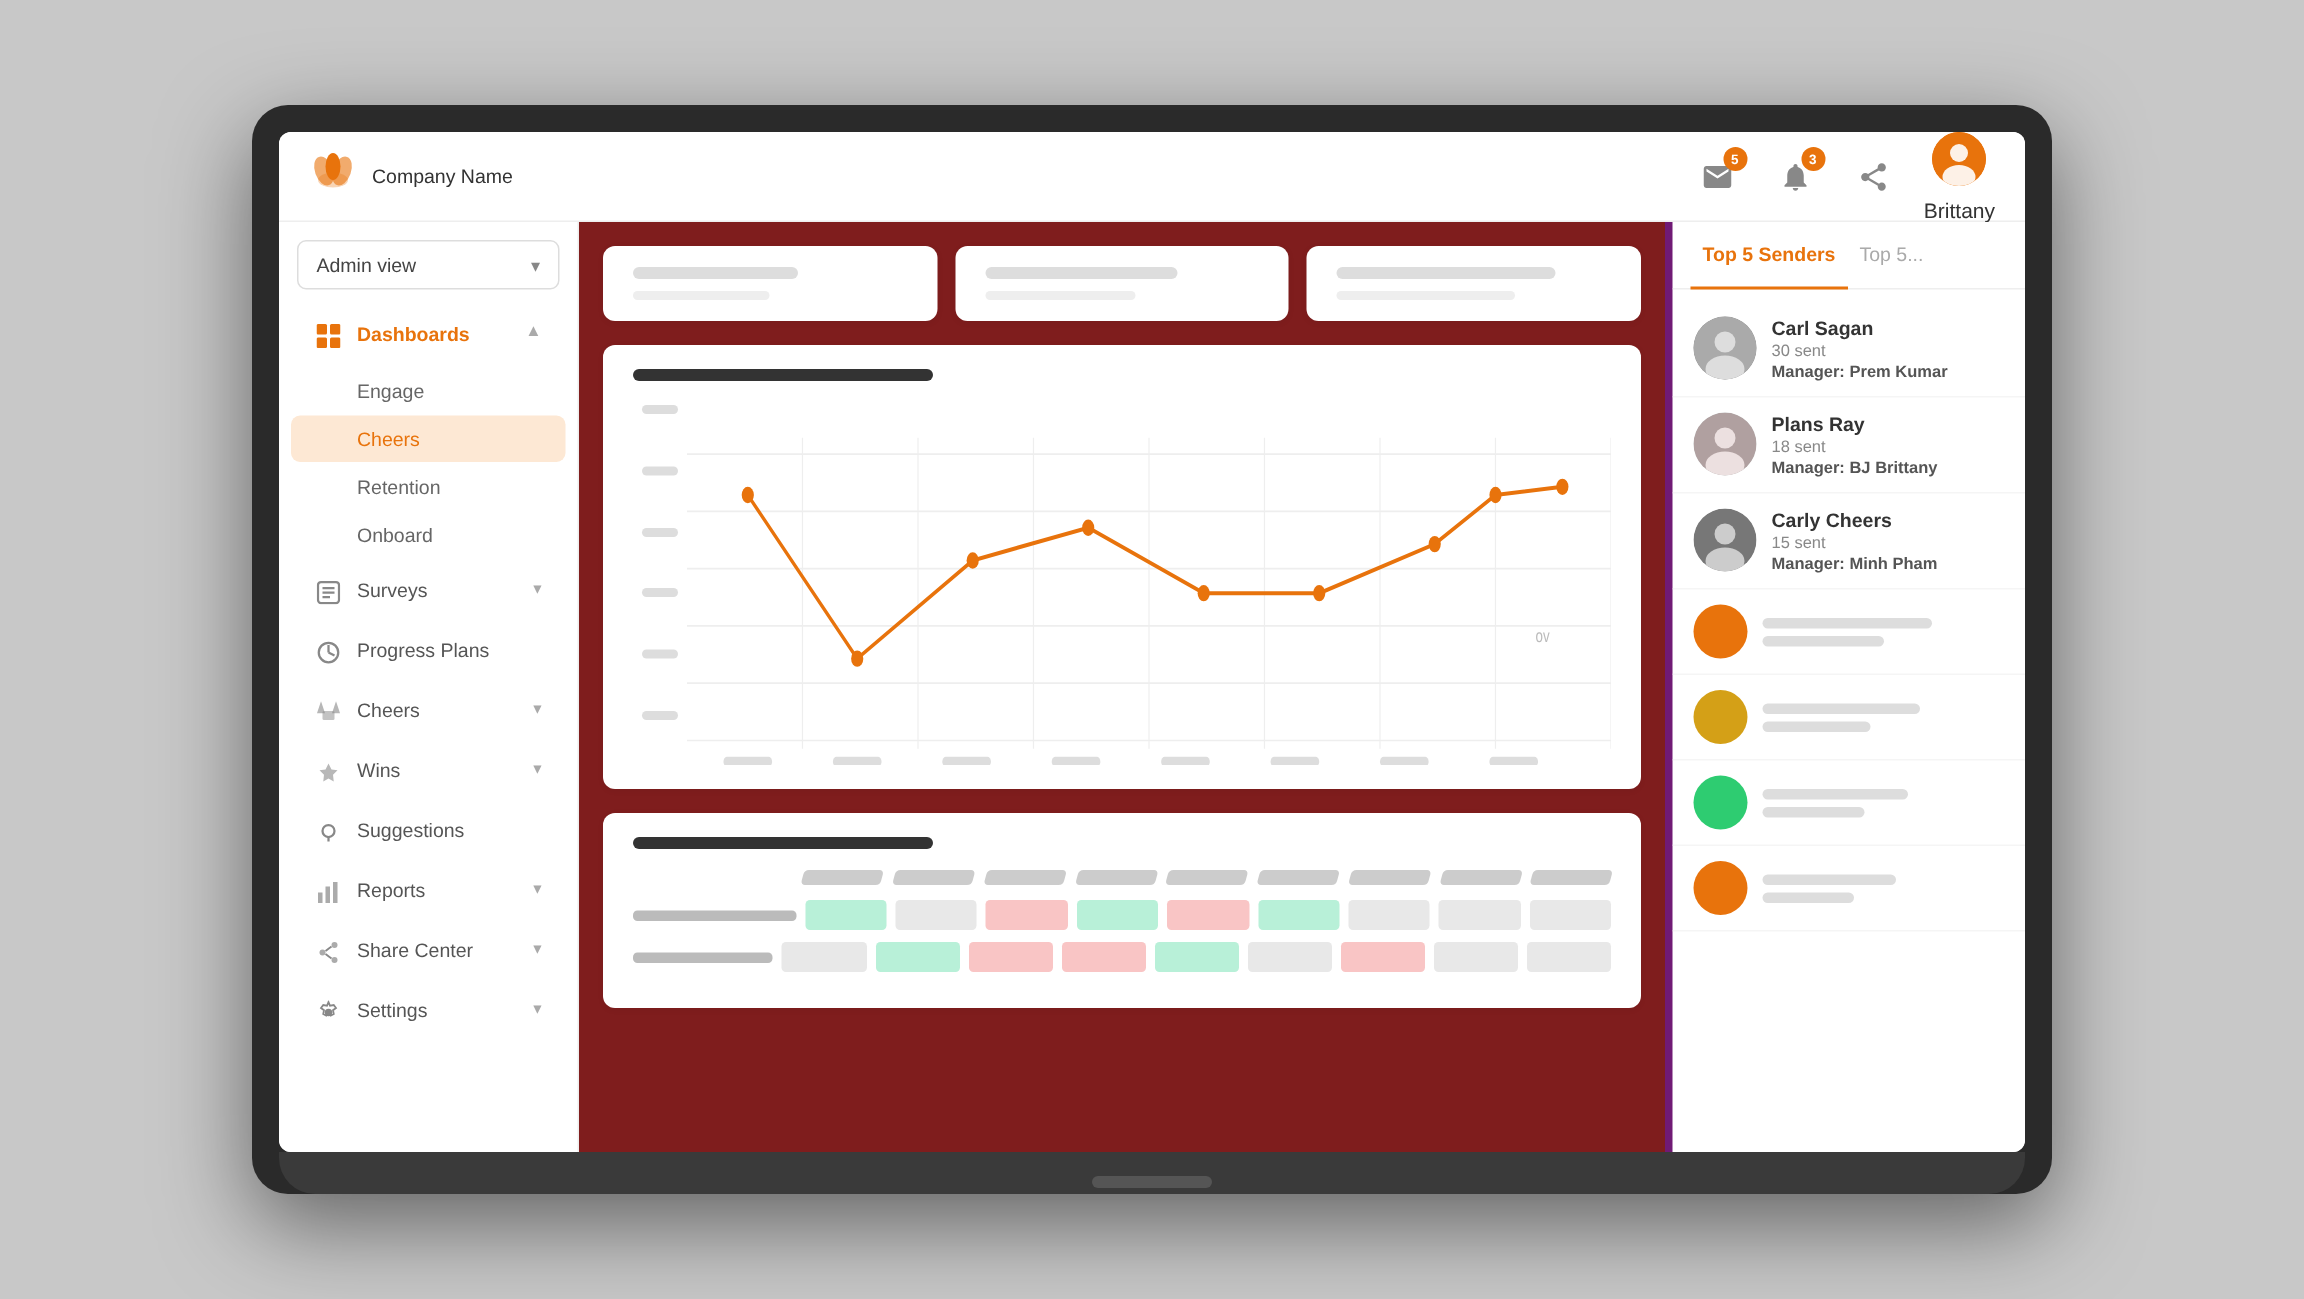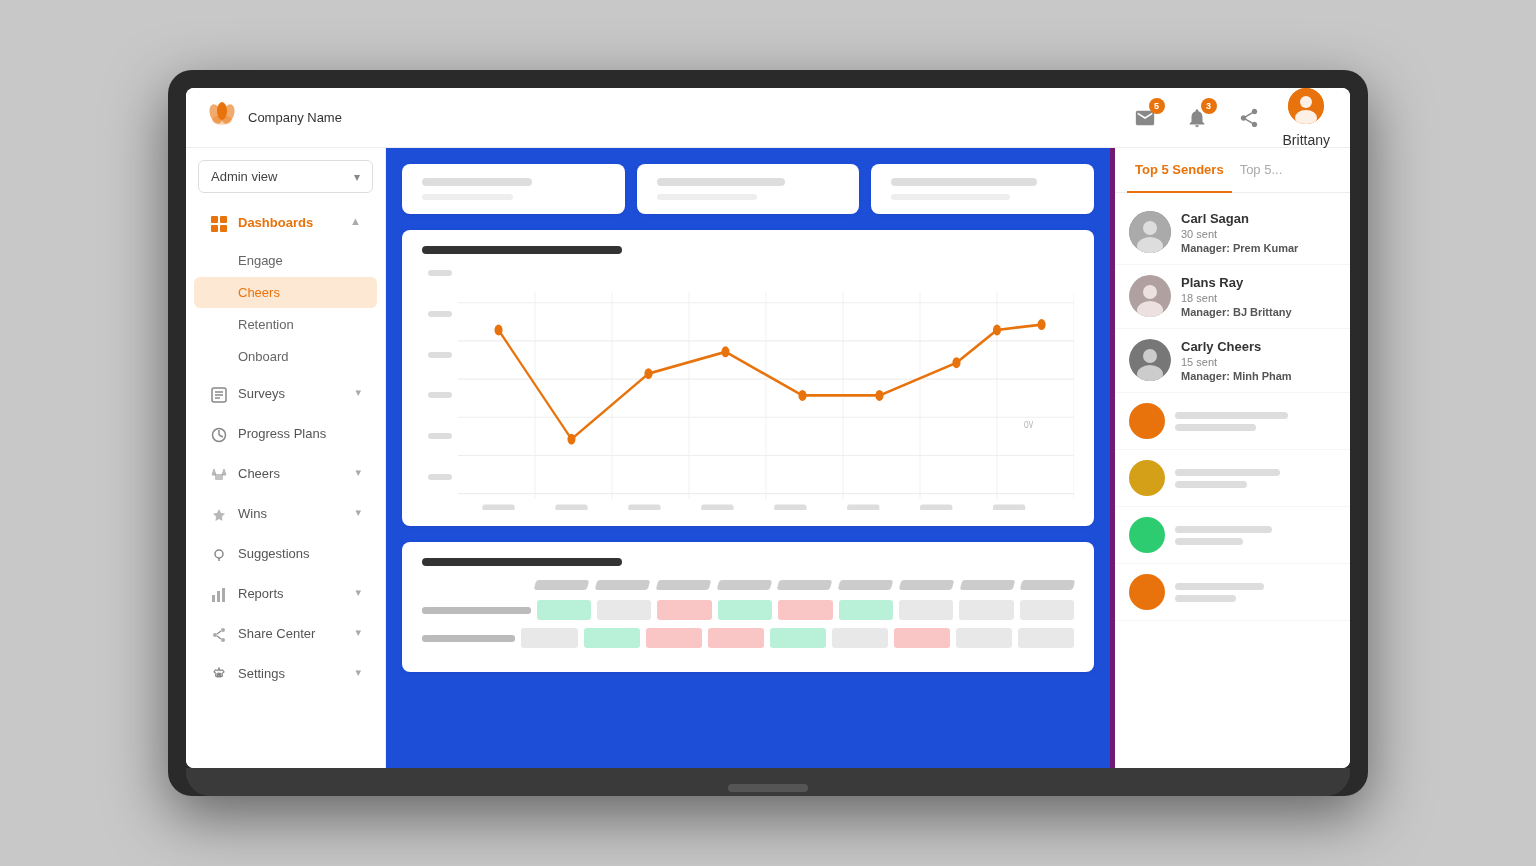--- a/index.html
+++ b/index.html
@@ -184,21 +184,21 @@
     .nav-sub-item.active-sub {
       background: #fde8d4;
       color: #e8730c;
       font-weight: 500;
     }
 
     
     .content-area {
       flex: 1;
       overflow-y: auto;
-      background: #1d4ed8;
+      background: #7f1d1d;
       padding: 16px;
       position: relative;
     }
 
     
     .stat-cards-row {
       display: flex;
       gap: 12px;
       margin-bottom: 16px;
     }

